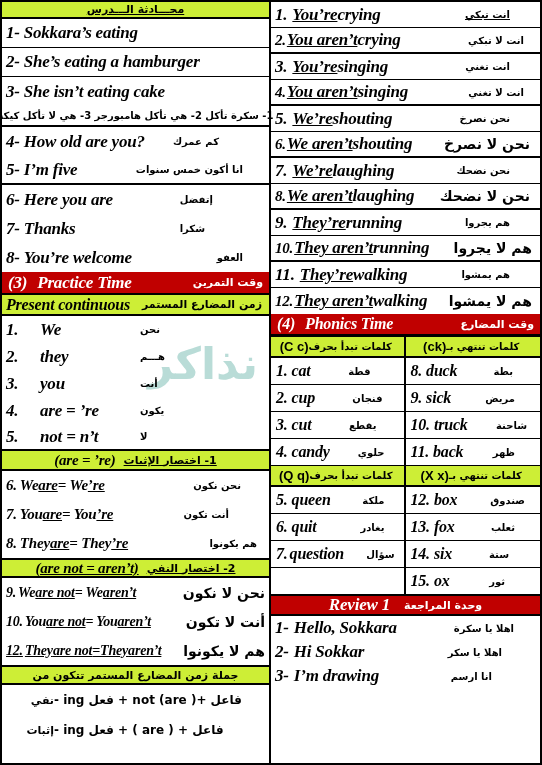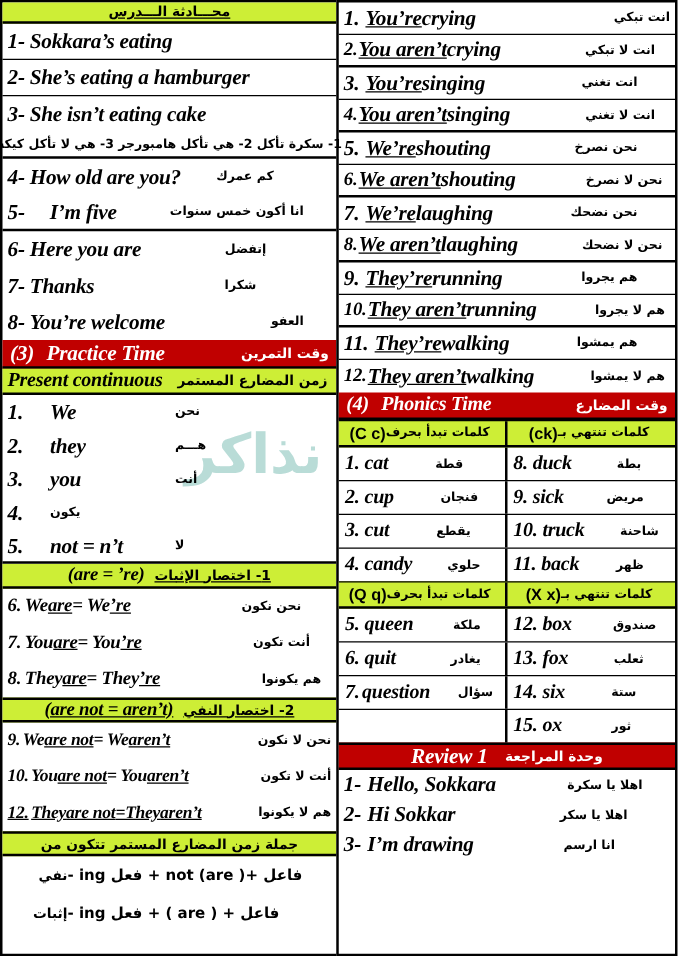--- a/index.html
+++ b/index.html
@@ -63,21 +63,21 @@
   }
   .en.sm{font-size:15px;}
   .en.xs{font-size:14px;}
   .ar{
     font-family:"DejaVu Sans", sans-serif;
     direction:rtl;
     font-weight:700;
     font-size:10px;
     white-space:nowrap;
   }
-  .ar.tiny{font-size:10px;}
+  .ar.tiny{font-size:14px;}
   .spacer{flex:1 1 auto;}
 
   
   .band-green{
     background:#cdee36;
     box-sizing:border-box;
     border-bottom:2px solid #000;
     display:flex;
     align-items:center;
     justify-content:center;
@@ -171,21 +171,21 @@
     </div>
 
     <div class="row lrow noline">
       <span class="en">4-</span>
       <span class="en" style="margin-left:4px;">How old are you?</span>
       <span class="spacer"></span>
       <span class="ar" style="margin-right:46px;">كم عمرك</span>
     </div>
     <div class="row lrow thick">
       <span class="en">5-</span>
-      <span class="en" style="margin-left:20px;">I’m five</span>
+      <span class="en" style="margin-left:4px;">I’m five</span>
       <span class="spacer"></span>
       <span class="ar" style="margin-right:22px;">انا أكون خمس سنوات</span>
     </div>
 
     <div class="row lrow noline">
       <span class="en">6-</span>
       <span class="en" style="margin-left:4px;">Here you are</span>
       <span class="spacer"></span>
       <span class="ar" style="margin-right:52px;">إتفضل</span>
     </div>
@@ -224,20 +224,21 @@
       <span class="en" style="width:100px;">they</span>
       <span class="ar">هـــم</span>
     </div>
     <div class="row lrow-sm noline">
       <span class="en" style="width:34px;">3.</span>
       <span class="en" style="width:100px;">you</span>
       <span class="ar">أنت</span>
     </div>
     <div class="row lrow-sm noline">
       <span class="en" style="width:34px;">4.</span>
+      <span class="en" style="width:100px;">are = ’re</span>
       <span class="ar">يكون</span>
     </div>
     <div class="row lrow-sm thick">
       <span class="en" style="width:34px;">5.</span>
       <span class="en" style="width:100px;">not = n’t</span>
       <span class="ar">لا</span>
     </div>
 
     <div class="band-green" style="height:20px;">
       <span class="en" style="font-size:15px;">(are = ’re)</span>
@@ -253,21 +254,21 @@
       <span class="spacer"></span>
       <span class="ar" style="margin-right:24px;">نحن نكون</span>
     </div>
     <div class="row lrow noline">
       <span class="en sm">7.</span>
       <span class="en sm" style="margin-left:3px;">You </span>
       <span class="en sm u">are</span>
       <span class="en sm"> = You</span>
       <span class="en sm u">’re</span>
       <span class="spacer"></span>
-      <span class="ar" style="margin-right:17px;">أنت تكون</span>
+      <span class="ar" style="margin-right:36px;">أنت تكون</span>
     </div>
     <div class="row lrow noline">
       <span class="en sm">8.</span>
       <span class="en sm" style="margin-left:3px;">They </span>
       <span class="en sm u">are</span>
       <span class="en sm"> =  They</span>
       <span class="en sm u">’re</span>
       <span class="spacer"></span>
       <span class="ar" style="margin-right:8px;">هم يكونوا</span>
     </div>
@@ -320,21 +321,21 @@
 
   </div>
 
   <div class="col col-right">
 
     <div class="row" style="height:26px;">
       <span class="en">1.</span>
       <span class="en u" style="margin-left:5px;">You’re</span>
       <span class="en"> crying</span>
       <span class="spacer"></span>
-      <span class="ar" style="">انت تبكي</span>
+      <span class="ar" style="margin-right:26px;text-decoration:underline;">انت تبكي</span>
     </div>
     <div class="row thick" style="height:26px;">
       <span class="en sm">2.</span>
       <span class="en u" style="margin-left:1px;">You aren’t</span>
       <span class="en"> crying</span>
       <span class="spacer"></span>
       <span class="ar" style="margin-right:12px;">انت لا تبكي</span>
     </div>
 
     <div class="row" style="height:26px;">

